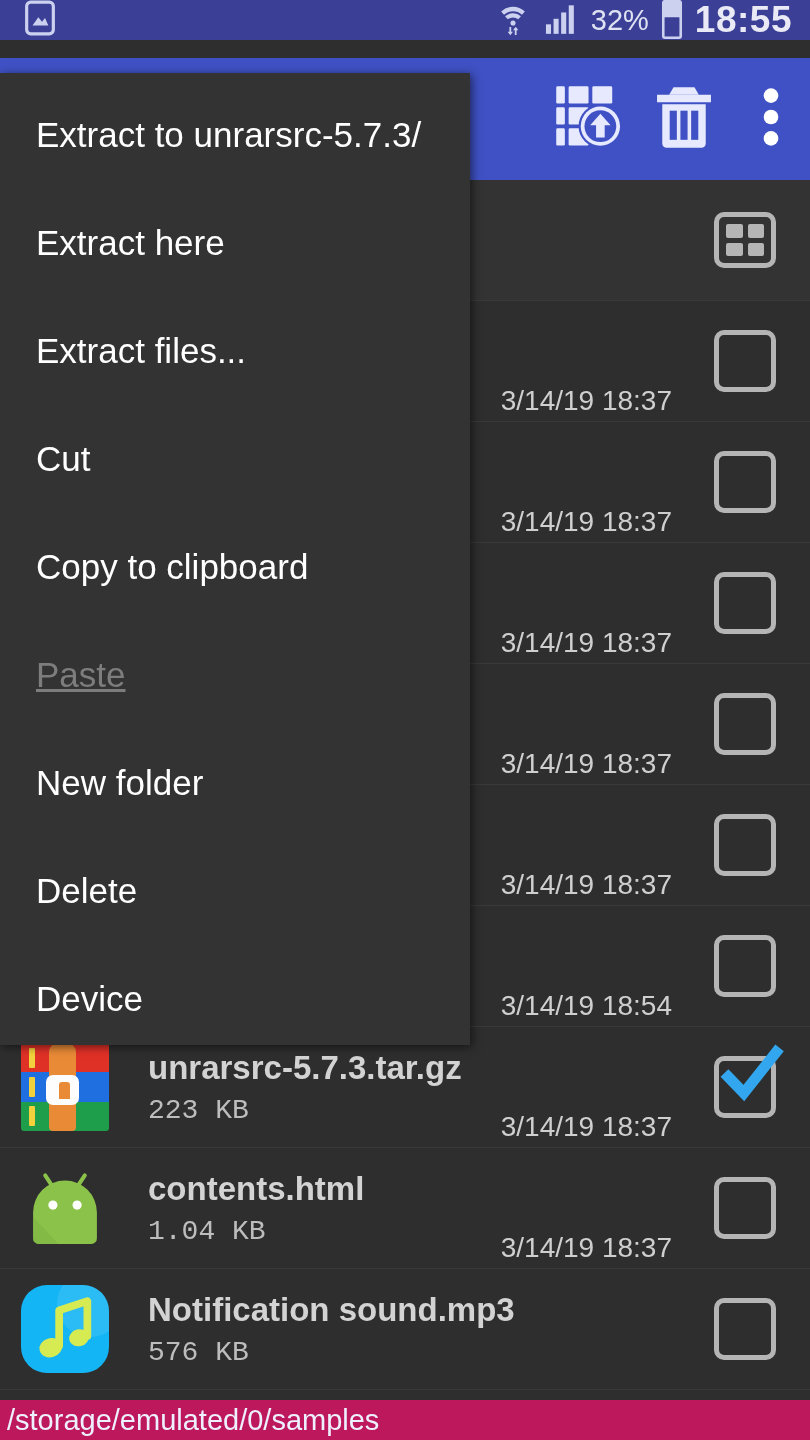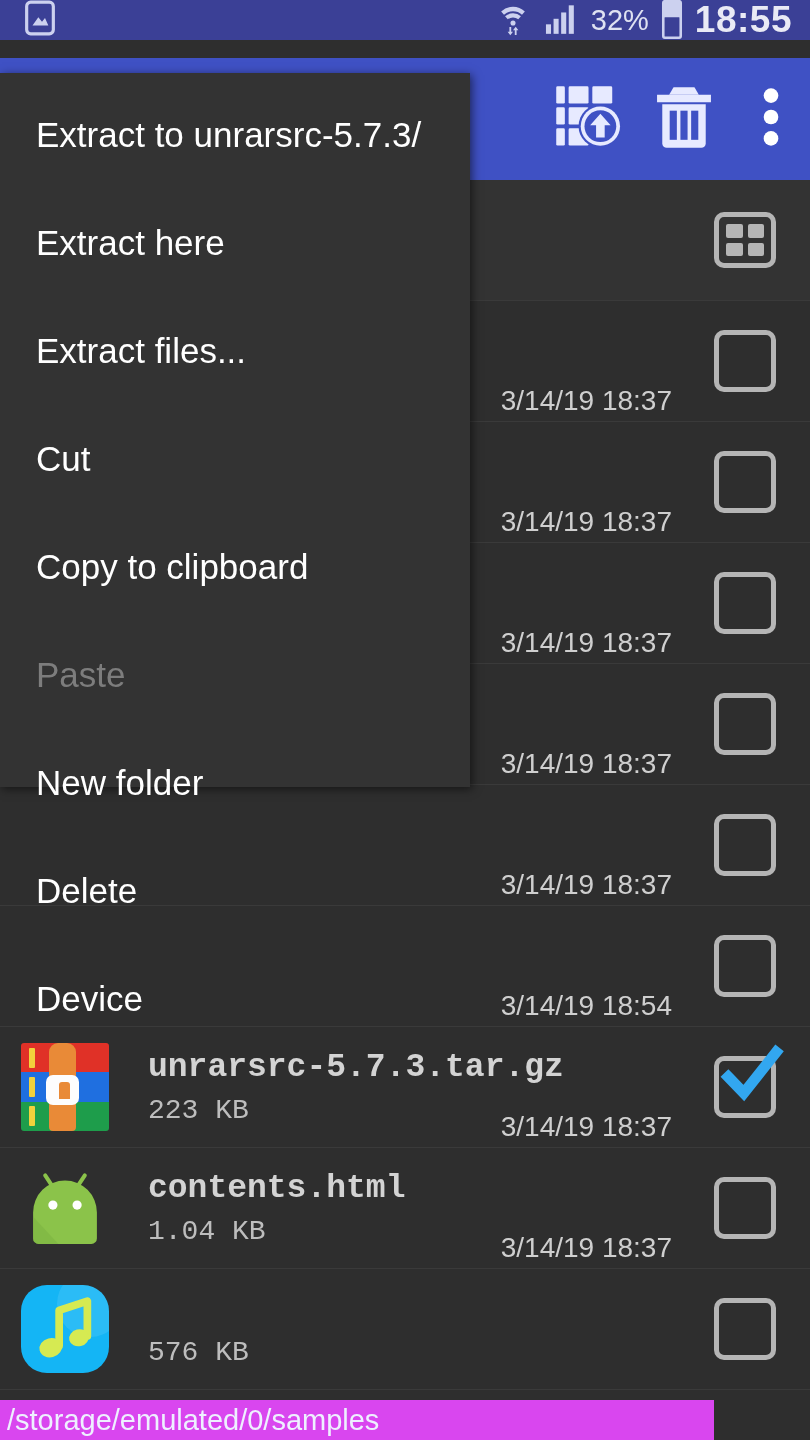--- a/index.html
+++ b/index.html
@@ -49,21 +49,21 @@
   }
   .row.storage { background: #333333; }
   .row-icon {
     width: 130px; height: 121px; flex: 0 0 130px;
     display: flex; align-items: center; justify-content: center;
   }
   .row-text { flex: 1 1 auto; min-width: 0; padding-right: 8px; position: relative; height: 100%; }
   .row-title {
     position: absolute; left: 18px; top: 22px;
     color: #d3d3d3; font-size: 33px; font-weight: bold;
-    white-space: nowrap; overflow: hidden; font-family: Liberation Mono, monospace;
+    white-space: nowrap; overflow: hidden;
   }
   .row-size {
     position: absolute; left: 18px; top: 68px;
     color: #bdbdbd; font-size: 28px; font-family: Liberation Mono, monospace;
   }
   .row-date {
     position: absolute; right: 8px; top: 84px;
     color: #cfcfcf; font-size: 28px; white-space: nowrap;
   }
   .storage .row-title { top: 18px; font-weight: 400; color: #d8d8d8; font-size: 31px; left: 10px;}
@@ -123,37 +123,37 @@
     background: #14b5f5; position: relative; overflow: hidden;
   }
   .ic-audio .note { position: absolute; left: 0; top: 0; width: 88px; height: 88px; }
   .ic-audio .shine {
     position: absolute; right: -14px; top: -14px; width: 66px; height: 66px;
     background: rgba(255,255,255,.10); border-radius: 50%;
   }
 
   
   .menu {
-    position: absolute; top: 73px; left: 0; width: 470px; height: 714px;
+    position: absolute; top: 73px; left: 0; width: 470px; height: 972px;
     background: #333333; z-index: 40;
     box-shadow: 2px 2px 9px rgba(0,0,0,.55);
     padding-top: 8px;
   }
   .menu-item {
     height: 108px; display: flex; align-items: center;
     padding-left: 36px;
     color: #ffffff; font-size: 35px; font-weight: 400;
     white-space: nowrap;
   }
-  .menu-item.disabled { color: #7d7d7d; }
+  .menu-item.disabled { color: #7d7d7d; text-decoration: underline; }
 
   
   .pathbar {
-    position: absolute; left: 0; bottom: 0; width: 714px; height: 40px;
-    background: #d946ef; display: flex; align-items: center;
+    position: absolute; left: 0; bottom: 0; width: 810px; height: 40px;
+    background: #be185d; display: flex; align-items: center;
   }
   .pathbar span {
     color: #eef0ff; font-size: 29px; padding-left: 7px; white-space: nowrap;
   }
 </style>
 </head>
 <body>
 
 <div class="screen">
 
@@ -377,20 +377,21 @@
             <div class="ic ic-audio">
               <div class="shine"></div>
               <svg class="note" viewBox="0 0 24 24">
                 <path d="M10.4 16.6 V6.9 L18.1 4.4 V13.9" fill="none" stroke="#d6ea52" stroke-width="2.1" stroke-linecap="round" stroke-linejoin="round"></path>
                 <ellipse cx="8.1" cy="17.1" rx="3.1" ry="2.6" fill="#d6ea52" transform="rotate(-14 8.1 17.1)"></ellipse>
                 <ellipse cx="15.8" cy="14.4" rx="2.7" ry="2.3" fill="#d6ea52" transform="rotate(-14 15.8 14.4)"></ellipse>
               </svg>
             </div>
           </div>
           <div class="row-text">
+            <div class="row-title">Notification sound.mp3</div>
             <div class="row-size">576 KB</div>
           </div>
           <div class="row-check">
             <div class="cbox"></div>
           </div>
         </div>
       </div>
   </div>
 
   <div class="menu">

